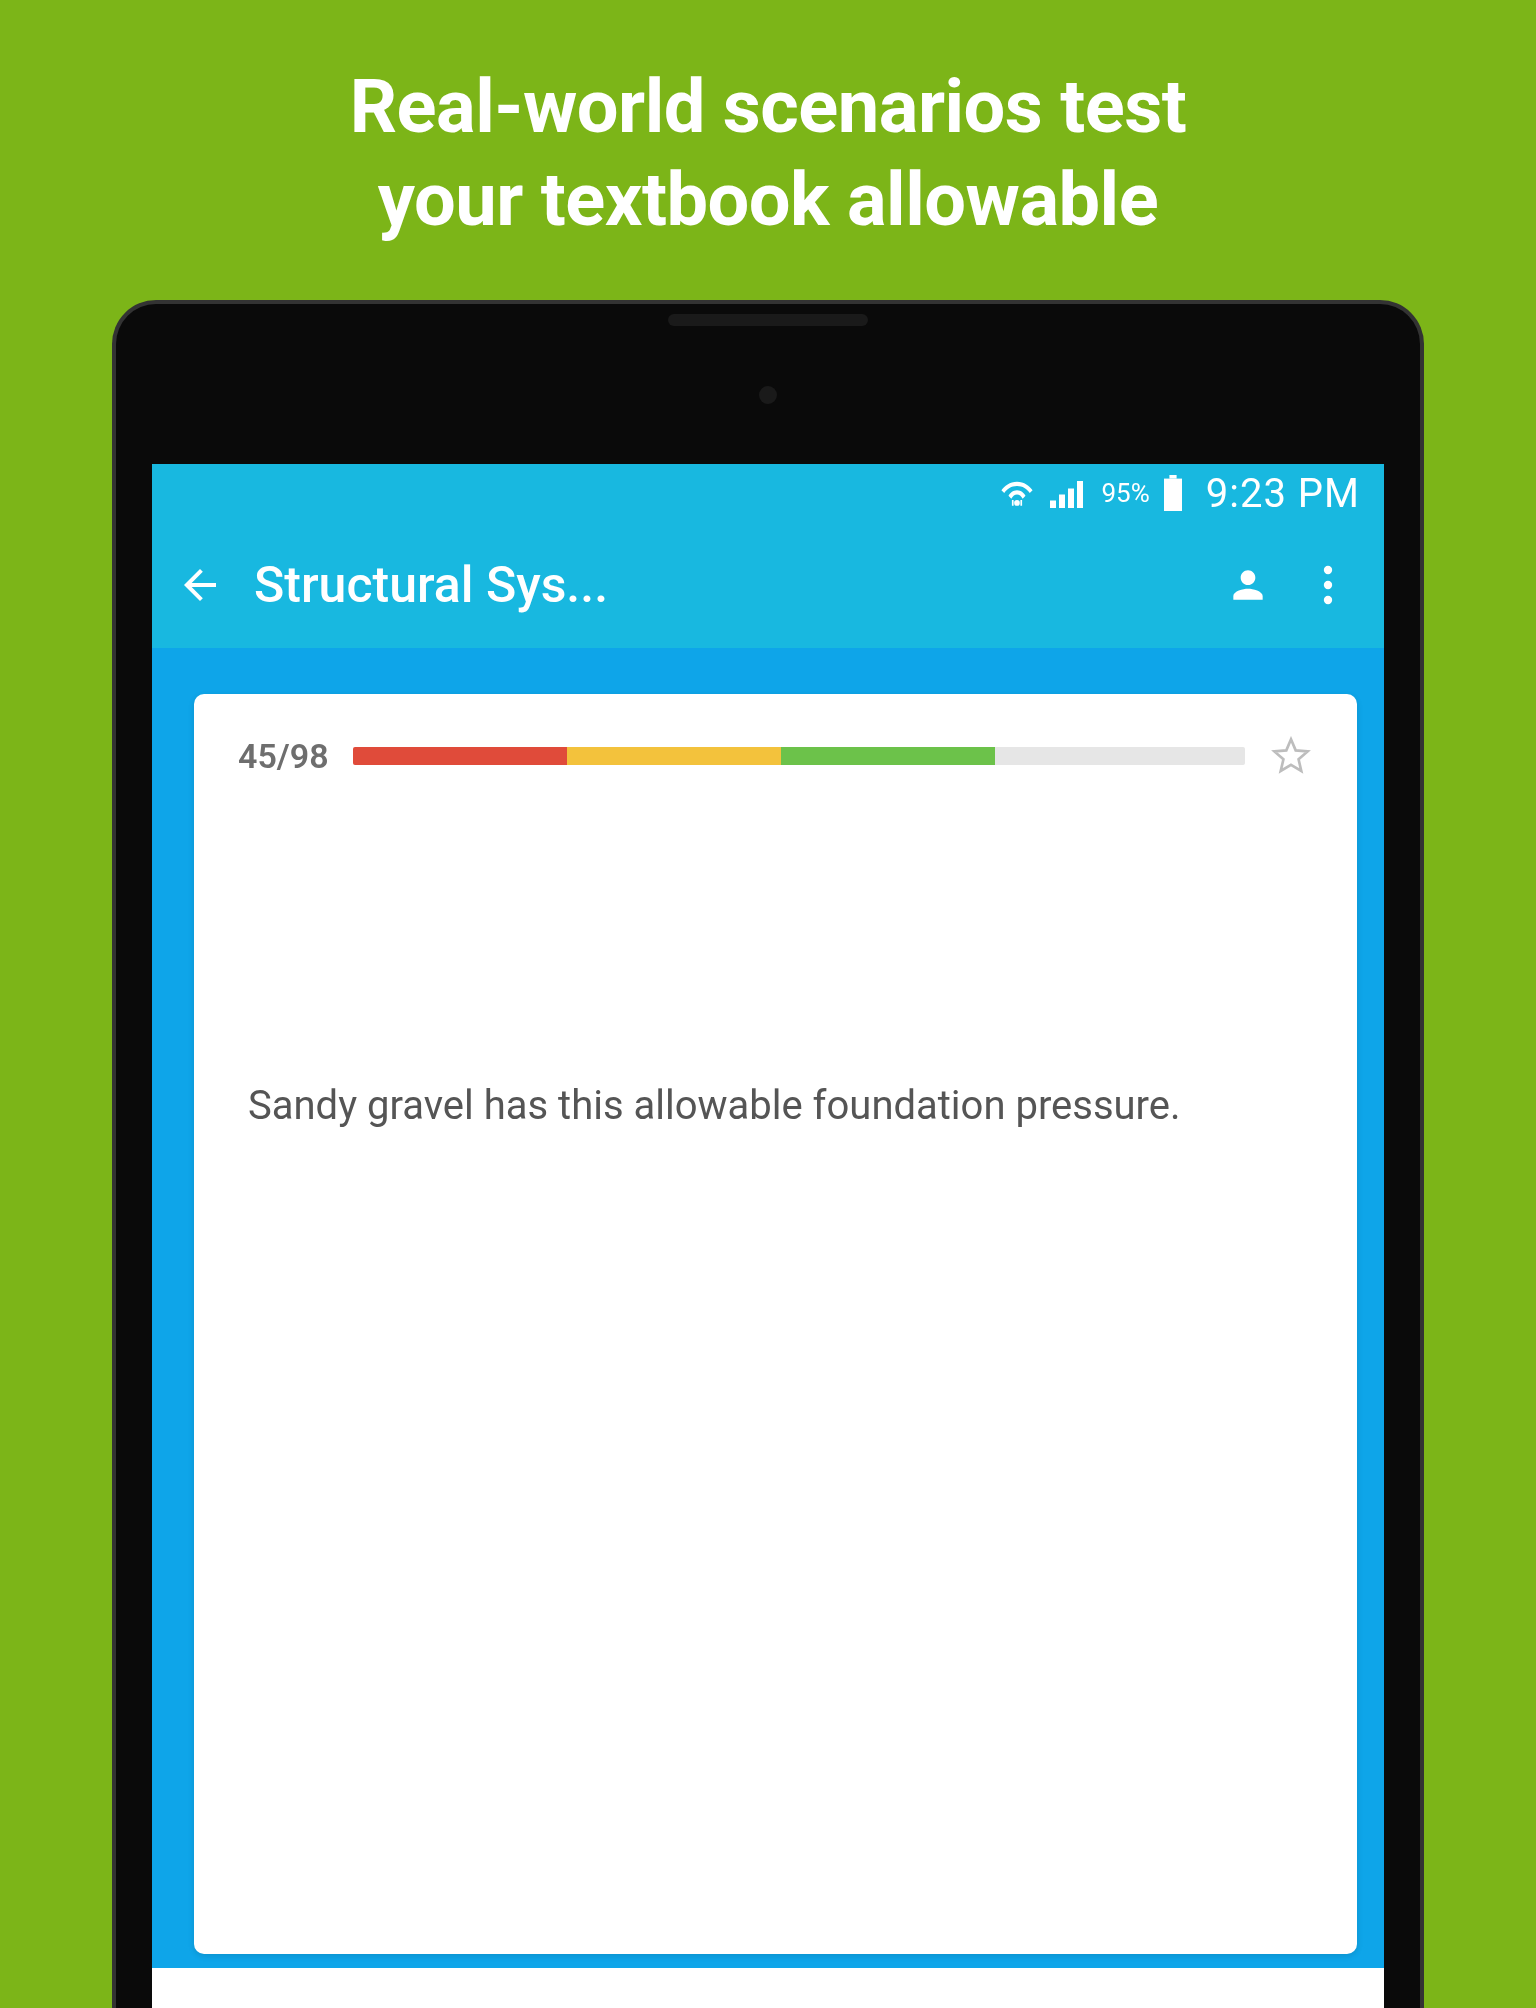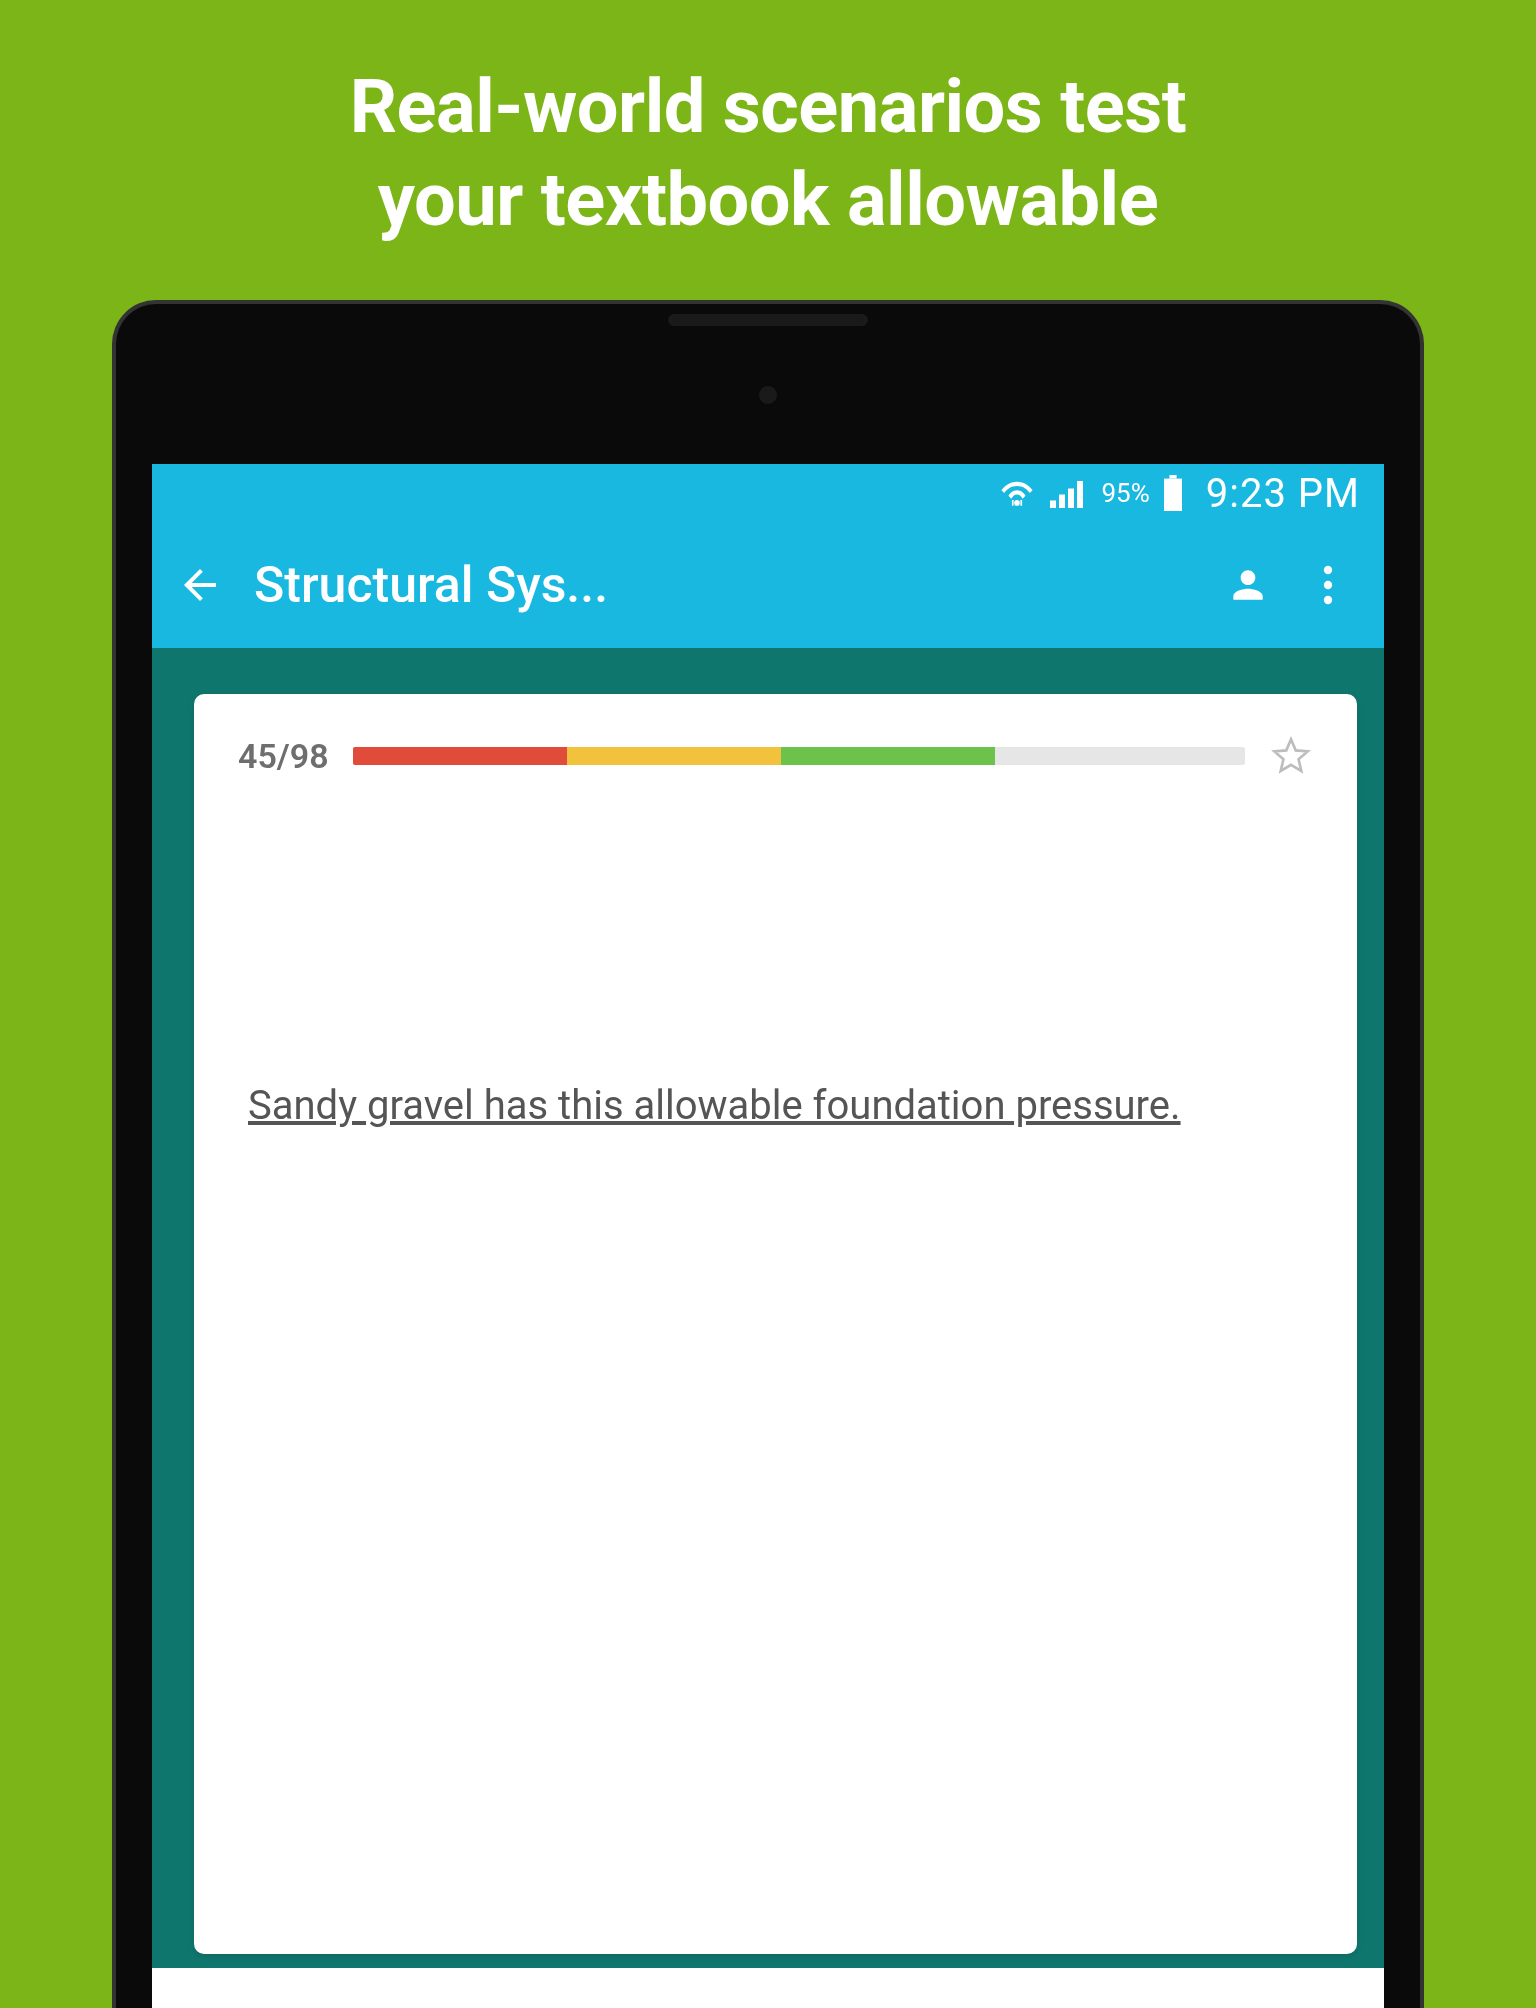--- a/index.html
+++ b/index.html
@@ -95,21 +95,21 @@
     white-space: nowrap;
     overflow: hidden;
     text-overflow: ellipsis;
   }
   .profile-btn, .overflow-btn {
     width: 56px; height: 56px;
     display:flex; align-items:center; justify-content:center;
     cursor:pointer;
   }
   .content-area {
-    background: #0f766e;
+    background: #0ea5e9;
     padding: 46px 27px 0 42px;
     min-height: 1320px;
   }
   .card {
     background: #fff;
     border-radius: 10px;
     box-shadow: 0 2px 6px rgba(0,0,0,0.12);
     padding: 40px 44px 60px 44px;
     min-height: 1260px;
   }
@@ -145,21 +145,20 @@
     text-align: center;
     line-height: 1.45;
     padding: 0 10px;
   }
   .answer {
     margin-top: 300px;
     font-size: 40px;
     color: #555;
     line-height: 1.4;
     padding: 0 10px;
-    text-decoration: underline;
   }
 </style>
 </head>
 <body>
 
 <div class="promo-headline">
   <span>Real-world scenarios test</span><br>
   <span>your textbook allowable</span>
 </div>
 

